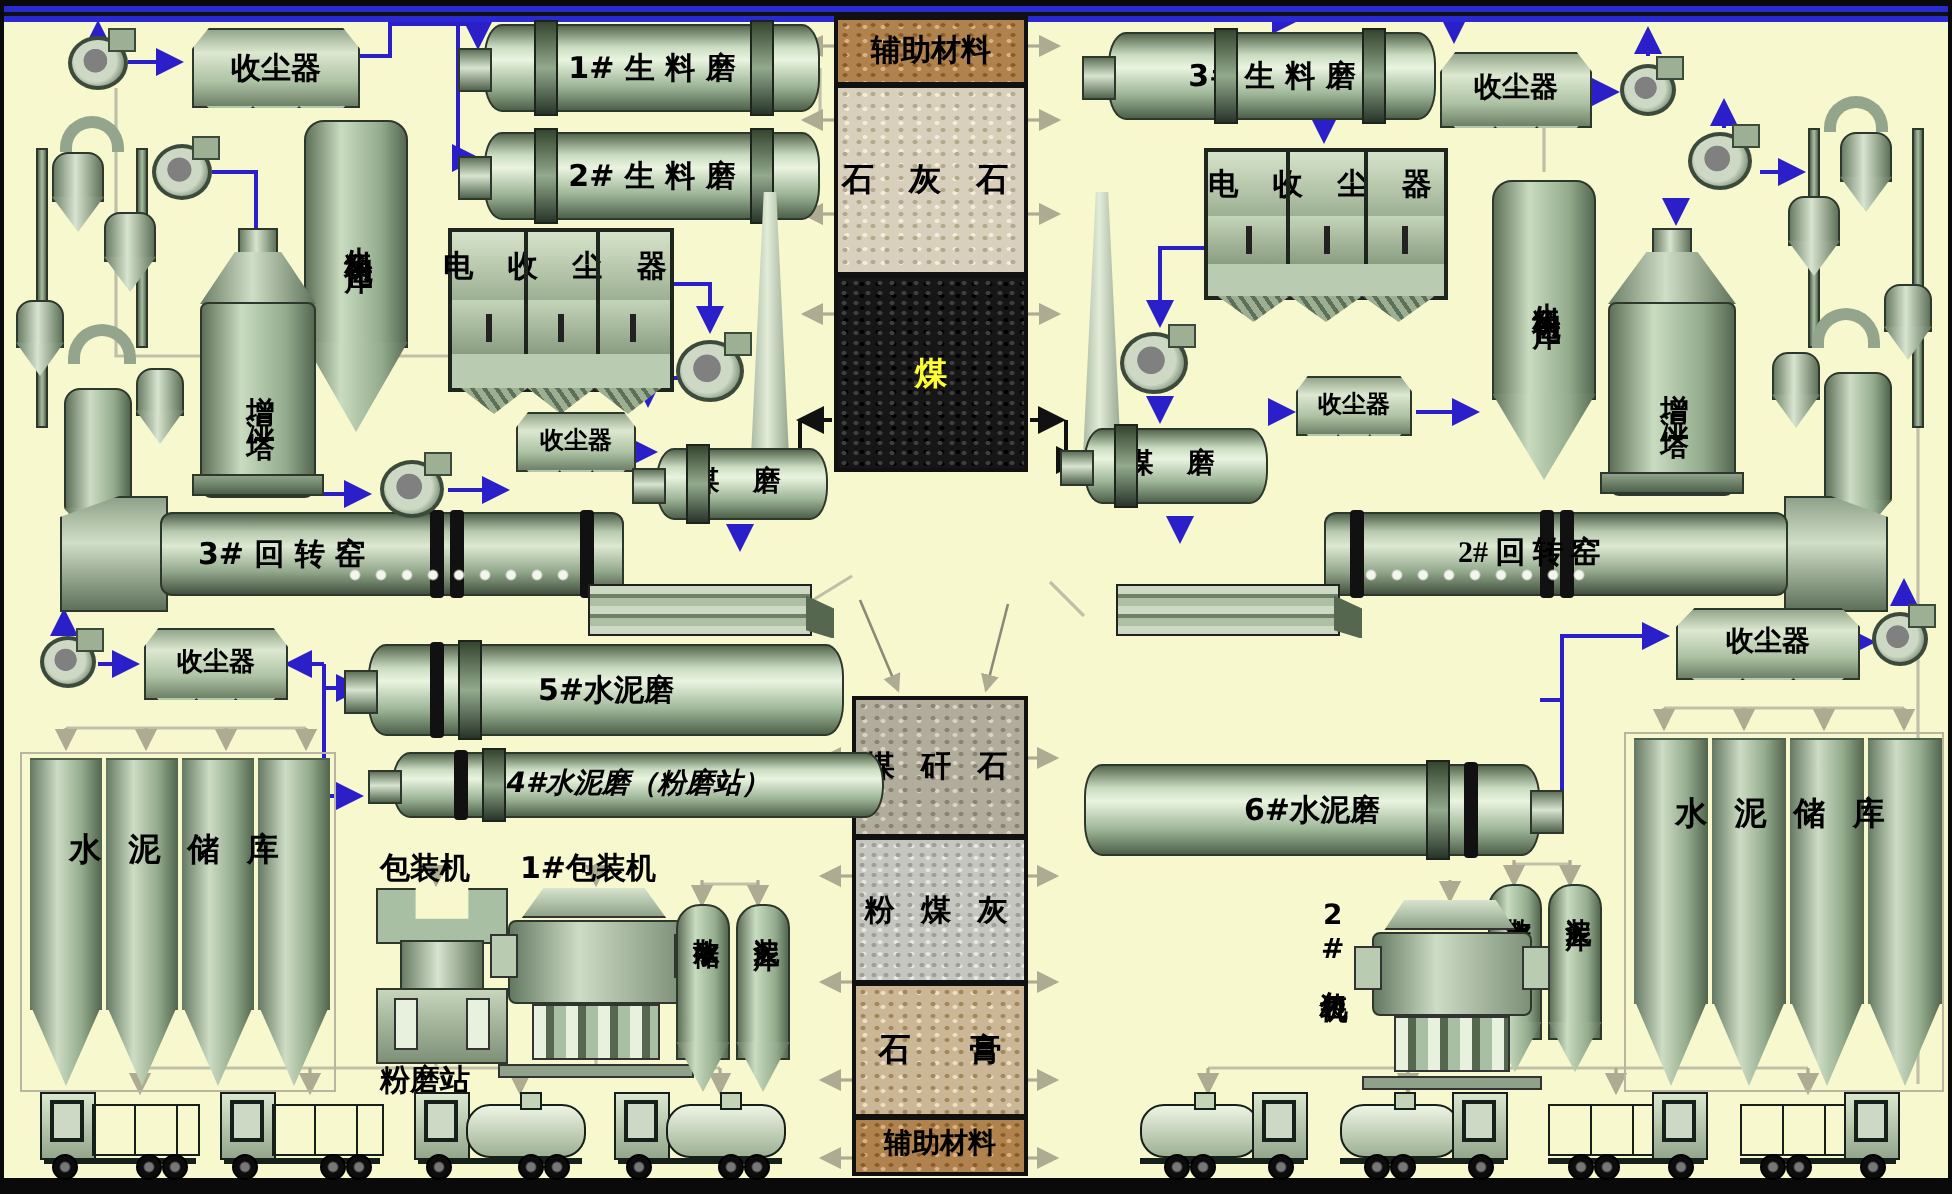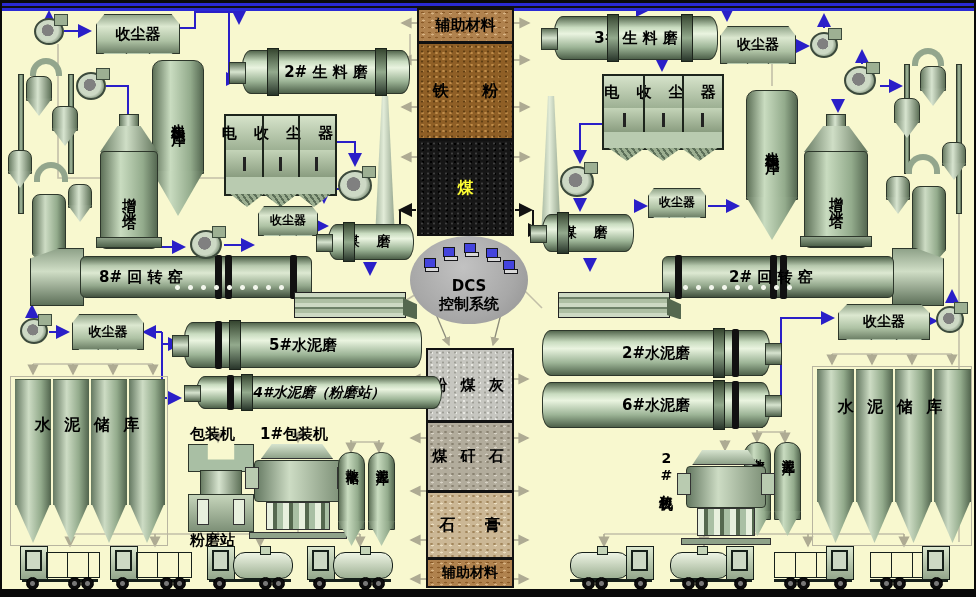--- a/index.html
+++ b/index.html
@@ -286,22 +286,28 @@
 
   <div class="c topbar"></div>
   <div class="c bottombar"></div>
 
   <div class="c fan" style="left:32px;top:16px;width:30px;height:27px;"></div>
 
   <div class="c collector" style="left:94px;top:12px;width:84px;height:40px;">
     <span class="lbl" style="font-size:15px;">收尘器</span>
   </div>
 
-
-  <div class="c mill" style="left:240px;top:48px;width:168px;height:44px;">
+  <div class="c mill" style="left:240px;top:10px;width:168px;height:44px;">
+    <span class="stub" style="left:-14px;"></span>
+    <span class="ring" style="left:24px;"></span>
+    <span class="ring" style="right:22px;"></span>
+    <span class="lbl" style="font-size:15px;">1# 生 料 磨</span>
+  </div>
+
+  <div class="c mill" style="left:240px;top:64px;width:168px;height:44px;">
     <span class="stub" style="left:-14px;"></span>
     <span class="ring" style="left:24px;"></span>
     <span class="ring" style="right:22px;"></span>
     <span class="lbl" style="font-size:15px;">2# 生 料 磨</span>
   </div>
 
   <div class="c vsilo" style="left:150px;top:58px;width:52px;height:156px;">
     <div class="body">
       <span class="lbl vt" style="font-size:14px;letter-spacing:2px;">生料均化库</span>
     </div>
@@ -366,56 +372,47 @@
     <div class="c vessel" style="left:26px;top:140px;width:34px;height:62px;"></div>
     <div class="c vtip" style="left:26px;top:200px;width:34px;height:20px;"></div>
     <div class="c duct" style="left:38px;top:220px;width:12px;height:30px;"></div>
   </div>
 
   <div class="c hood" style="left:28px;top:246px;width:54px;height:58px;clip-path:polygon(0 18%,55% 0,100% 0,100% 100%,0 100%);"></div>
   <div class="c kiln" style="left:78px;top:254px;width:232px;height:42px;">
     <span class="blackring" style="left:134px;"></span>
     <span class="blackring" style="left:144px;"></span>
     <span class="blackring" style="right:14px;"></span>
-    <span class="lbl" style="font-size:15px;position:absolute;left:18px;top:12px;">8# 回 转 窑</span>
+    <span class="lbl" style="font-size:15px;position:absolute;left:18px;top:12px;">3# 回 转 窑</span>
     <span class="dots" style="right:20px;"></span>
   </div>
   <div class="c cooler" style="left:292px;top:290px;width:112px;height:26px;"></div>
   <div class="c fan" style="left:188px;top:228px;width:32px;height:29px;"></div>
 
   <div class="c matcol" style="left:415px;top:6px;width:97px;height:228px;">
     <div class="cell tx-hdr" style="height:31px;">
       <span class="lbl" style="font-size:15px;">辅助材料</span>
     </div>
-    <div class="cell tx-iron" style="flex:1.1;">
-      <span class="lbl" style="font-size:16px;letter-spacing:14px;padding-left:14px;">铁 粉</span>
+    <div class="cell tx-lime" style="flex:1.05;">
+      <span class="lbl" style="font-size:16px;letter-spacing:6px;">石 灰 石</span>
     </div>
     <div class="cell tx-coal" style="flex:1.08;">
       <span class="lbl" style="font-size:16px;color:#FFFF33;">煤</span>
     </div>
   </div>
 
   <div class="c chimney" style="left:536px;top:94px;width:26px;height:140px;"></div>
 
-  <div class="c dcs" style="left:408px;top:234px;width:118px;height:88px;">
-    <div class="c pc" style="left:14px;top:22px;"></div>
-    <div class="c pc" style="left:33px;top:11px;"></div>
-    <div class="c pc" style="left:54px;top:7px;"></div>
-    <div class="c pc" style="left:76px;top:12px;"></div>
-    <div class="c pc" style="left:93px;top:24px;"></div>
-    <div class="lbl" style="position:absolute;left:0;right:0;top:42px;text-align:center;font-size:15px;">DCS</div>
-    <div class="lbl" style="position:absolute;left:0;right:0;top:60px;text-align:center;font-size:15px;">控制系统</div>
-  </div>
 
   <div class="c matcol" style="left:424px;top:346px;width:88px;height:240px;">
+    <div class="cell tx-gan" style="flex:1.05;">
+      <span class="lbl" style="font-size:15px;letter-spacing:4px;">煤 矸 石</span>
+    </div>
     <div class="cell tx-ash" style="flex:1.1;">
       <span class="lbl" style="font-size:15px;letter-spacing:4px;">粉 煤 灰</span>
-    </div>
-    <div class="cell tx-gan" style="flex:1.05;">
-      <span class="lbl" style="font-size:15px;letter-spacing:4px;">煤 矸 石</span>
     </div>
     <div class="cell tx-gyp" style="flex:1.0;">
       <span class="lbl" style="font-size:16px;letter-spacing:12px;padding-left:12px;">石 膏</span>
     </div>
     <div class="cell tx-hdr" style="height:26px;flex:none;">
       <span class="lbl" style="font-size:14px;">辅助材料</span>
     </div>
   </div>
 
   <div class="c mill" style="left:552px;top:14px;width:164px;height:44px;">
@@ -489,21 +486,21 @@
     <div class="c cyc" style="left:6px;top:134px;width:24px;height:38px;">
         <div class="cb"></div>
         <div class="cc"></div>
       </div>
     <div class="c vessel" style="left:32px;top:144px;width:34px;height:66px;"></div>
     <div class="c vtip" style="left:32px;top:208px;width:34px;height:20px;"></div>
     <div class="c duct" style="left:42px;top:228px;width:12px;height:30px;"></div>
   </div>
 
   <div class="c hood" style="left:890px;top:246px;width:52px;height:58px;clip-path:polygon(0 0,45% 0,100% 18%,100% 100%,0 100%);"></div>
-  <div class="c kiln" style="left:660px;top:254px;width:232px;height:42px;">
+  <div class="c kiln" style="left:660px;top:254px;width:232px;height:42px;font-family:Liberation Serif, serif;">
     <span class="blackring" style="left:12px;"></span>
     <span class="blackring" style="right:116px;"></span>
     <span class="blackring" style="right:106px;"></span>
     <span class="lbl" style="font-size:15px;position:absolute;left:66px;top:12px;">2# 回 转 窑</span>
     <span class="dots" style="left:16px;"></span>
   </div>
   <div class="c cooler" style="left:556px;top:290px;width:112px;height:26px;"></div>
 
   <div class="c fan" style="left:18px;top:316px;width:28px;height:26px;"></div>
   <div class="c collector" style="left:70px;top:312px;width:72px;height:36px;">
@@ -607,26 +604,20 @@
     <div class="cab" style="left:0;">
         <div class="win"></div>
       </div>
     <div class="tanktrl" style="left:26px;width:58px;"></div>
     <div class="chassis" style="left:2px;width:82px;"></div>
     <span class="wh" style="left:6px;"></span>
     <span class="wh" style="left:52px;"></span>
     <span class="wh" style="left:65px;"></span>
   </div>
 
-  <div class="c mill" style="left:540px;top:328px;width:228px;height:46px;">
-    <span class="stub" style="right:-13px;left:auto;"></span>
-    <span class="blackring" style="right:30px;"></span>
-    <span class="ring" style="right:44px;"></span>
-    <span class="lbl" style="font-size:15px;">2#水泥磨</span>
-  </div>
   <div class="c mill" style="left:540px;top:380px;width:228px;height:46px;">
     <span class="stub" style="right:-13px;left:auto;"></span>
     <span class="blackring" style="right:30px;"></span>
     <span class="ring" style="right:44px;"></span>
     <span class="lbl" style="font-size:15px;">6#水泥磨</span>
   </div>
 
   <div class="c collector" style="left:836px;top:302px;width:92px;height:36px;">
     <span class="lbl" style="font-size:14px;">收尘器</span>
   </div>

